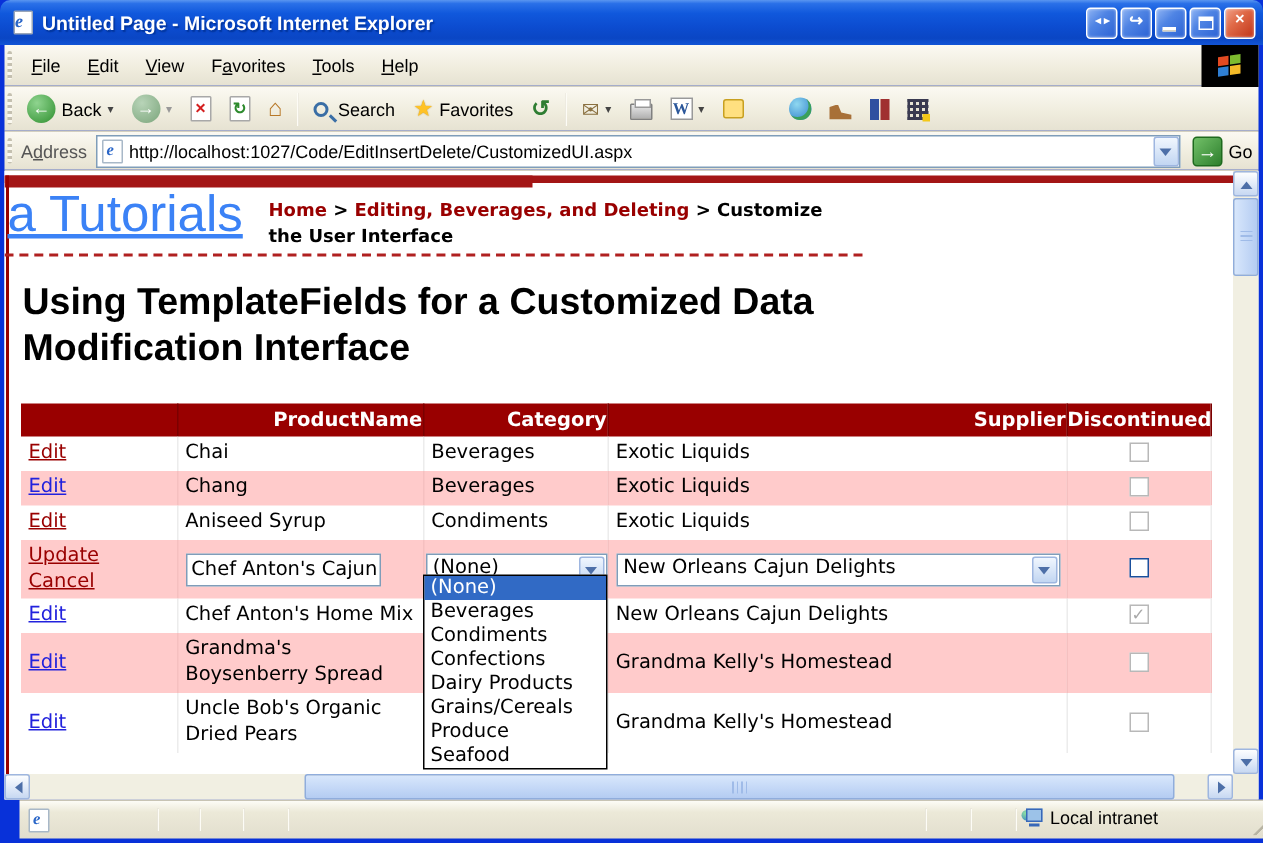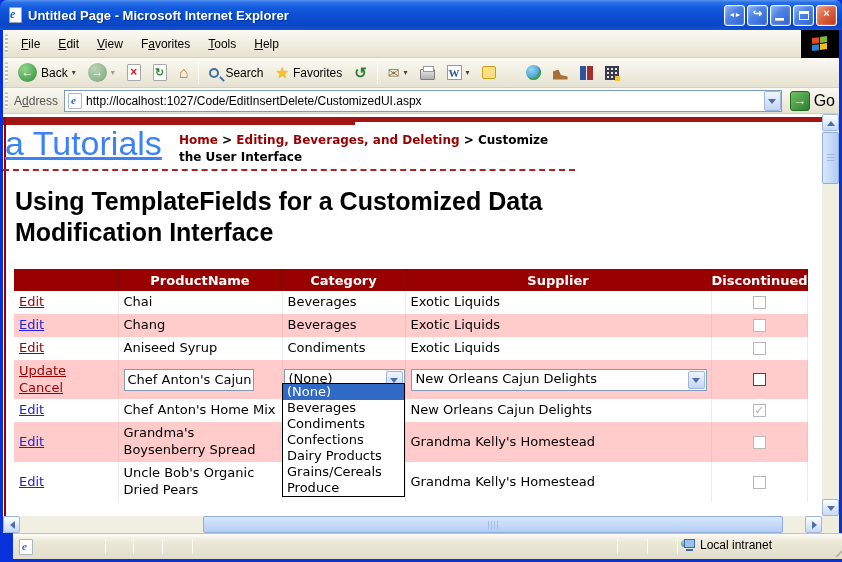--- a/index.html
+++ b/index.html
@@ -73,35 +73,35 @@
   
   .addressbar { top:88px; height:26px; font-size:12px; }
   .addr-label { color:#555; margin:0 6px 0 2px; }
   .combo { flex:1; height:22px; background:#fff; border:1px solid #7F9DB9; display:flex; align-items:center; padding-left:3px; }
   .combo .url { flex:1; font-size:12px; color:#000; white-space:nowrap; overflow:hidden; border:none; outline:none; font-family:"Liberation Sans",sans-serif; background:transparent; }
   .mini-page { width:14px; height:16px; background:#fff; border:1px solid #A8B8C8; border-radius:1px; position:relative; margin-right:4px; flex:none; }
   .mini-page::after { content:"e"; position:absolute; left:2px; top:0px; font:italic bold 11px "Liberation Serif",serif; color:#2A66C8; }
   .drop-btn { width:17px; height:20px; margin-left:2px; background:linear-gradient(180deg,#F0F6FE,#C2D6F2); border:1px solid #9EB6E0; border-radius:2px; position:relative; flex:none; }
   .drop-btn::after, .fsel-btn::after { content:""; position:absolute; left:50%; top:50%; margin:-2px 0 0 -4px; border:4px solid transparent; border-top:5px solid #4D6FA8; }
   .go-btn { width:20px; height:20px; margin:0 4px 0 8px; border-radius:3px; background:linear-gradient(135deg,#72C068,#2D7F2D); border:1px solid #1E6A1E; color:#fff; font-weight:bold; text-align:center; line-height:18px; font-size:13px; }
-  .go-label { font-size:16px; color:#000; margin-right:4px; }
+  .go-label { font-size:12px; color:#000; margin-right:4px; }
   
   .content { position:absolute; left:3px; top:114px; width:836px; height:419px; background:#fff; }
   .page-view { position:absolute; left:0; top:0; width:819px; height:402px; overflow:hidden; background:#fff; font-family:"DejaVu Sans",sans-serif; }
   .red-edge { position:absolute; left:1px; top:3px; width:2px; height:399px; background:#990000; }
   .redbar-full { position:absolute; left:0; top:3px; width:819px; height:5px; background:#A31515; }
   .redbar-left { position:absolute; left:0; top:3px; width:352px; height:8px; background:#A31515; }
   .site-title { position:absolute; left:2px; top:10px; font-family:"Liberation Sans",sans-serif; font-size:34px; color:#3b82f6; white-space:nowrap;text-decoration:underline; }
   .breadcrumb { position:absolute; left:176px; top:18px; width:372px; font-size:12px; font-weight:bold; color:#000; line-height:1.45; }
   .breadcrumb a { color:#990000; }
   .dashed { position:absolute; left:0; top:55px; width:572px; border-top:2px dashed #B02020; }
   .h1 { position:absolute; left:12px; top:72px; width:545px; font-family:"Liberation Sans",sans-serif; font-size:25px; font-weight:bold; color:#000; line-height:1.22; }
   
   table.grid { position:absolute; left:11px; top:155px; border-collapse:collapse; table-layout:fixed; width:793px; font-size:13px; color:#000; }
-  .grid th { background:#990000; color:#fff; font-weight:bold; height:21px; text-align:center; border-right:1px solid #7A0000; font-size:13px; }
+  .grid th { background:#990000; color:#fff; font-weight:bold; height:21px; text-align:right; border-right:1px solid #7A0000; font-size:13px; }
   .grid td { padding:3px 5px; border-right:1px solid #ECECEC; vertical-align:middle; line-height:1.3; }
   .grid tr { height:22px; }
   .grid tr.alt td { background:#FFCBCB; border-right-color:#F5C0C0; }
   .lnk { text-decoration:underline; cursor:pointer; }
   .lnk.maroon { color:#990000; }
   .lnk.blue { color:#2222DD; }
   .cell-check { text-align:center; }
   .cb { display:inline-block; width:13px; height:13px; background:#fff; border:1px solid #B8B8B8; font-size:11px; line-height:11px; color:#A8A8A8; text-align:center; vertical-align:middle; }
   .cb.enabled { border-color:#1A4F9C; }
   .tb { width:130px; height:22px; border:1px solid #7F9DB9; font:13px "DejaVu Sans",sans-serif; padding:0 0 0 3px; color:#000; background:#fff; }
@@ -353,20 +353,21 @@
       </table>
     </div>
     <div class="popup" id="cat-popup">
         <div class="opt sel">(None)</div>
         <div class="opt">Beverages</div>
         <div class="opt">Condiments</div>
         <div class="opt">Confections</div>
         <div class="opt">Dairy Products</div>
         <div class="opt">Grains/Cereals</div>
         <div class="opt">Produce</div>
+        <div class="opt">Seafood</div>
       </div>
     <div class="vscroll">
       <span class="sbtn up" style="left:0;top:0"></span>
       <span class="vthumb"></span>
       <span class="sbtn down" style="left:0;bottom:0"></span>
     </div>
     <div class="hscroll">
       <span class="sbtn left" style="left:0;top:0"></span>
       <span class="hthumb"></span>
       <span class="sbtn right" style="right:0;top:0"></span>

